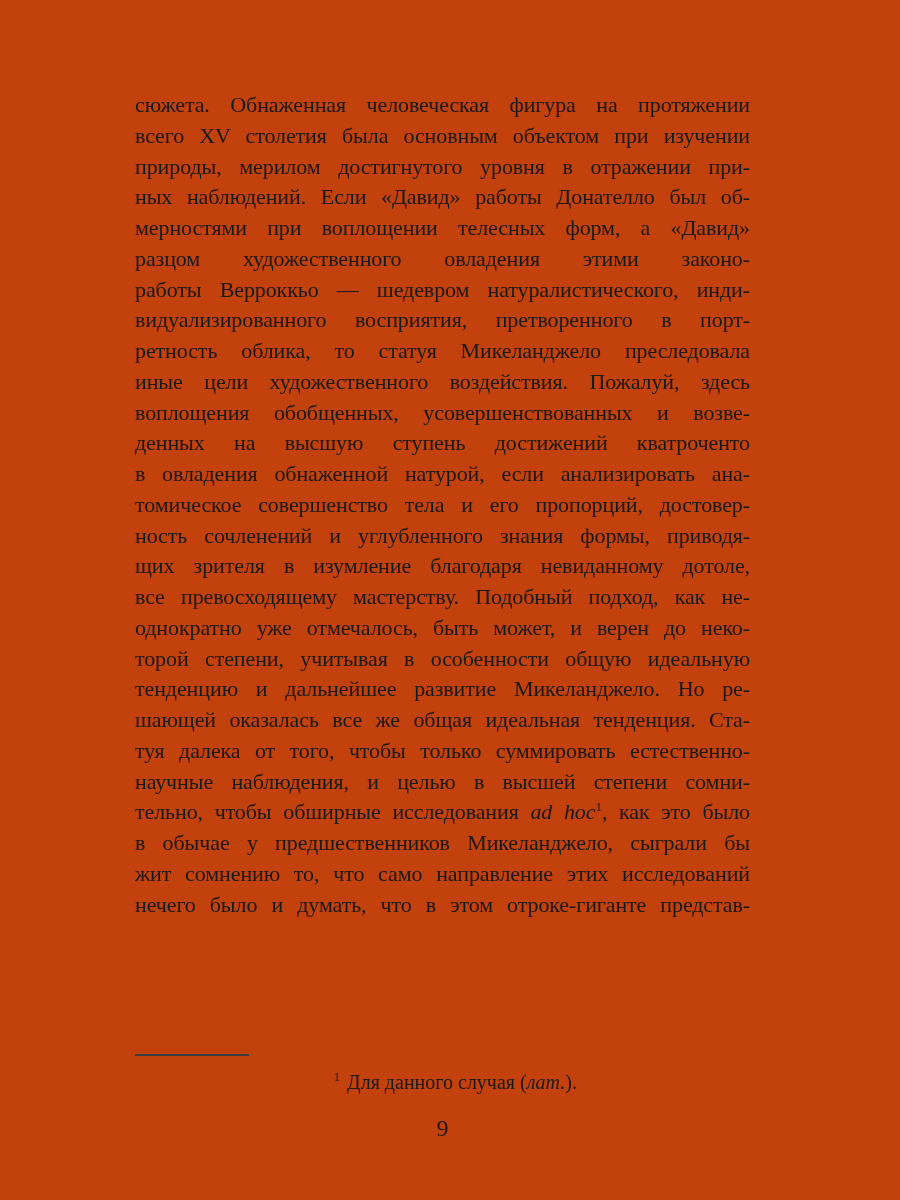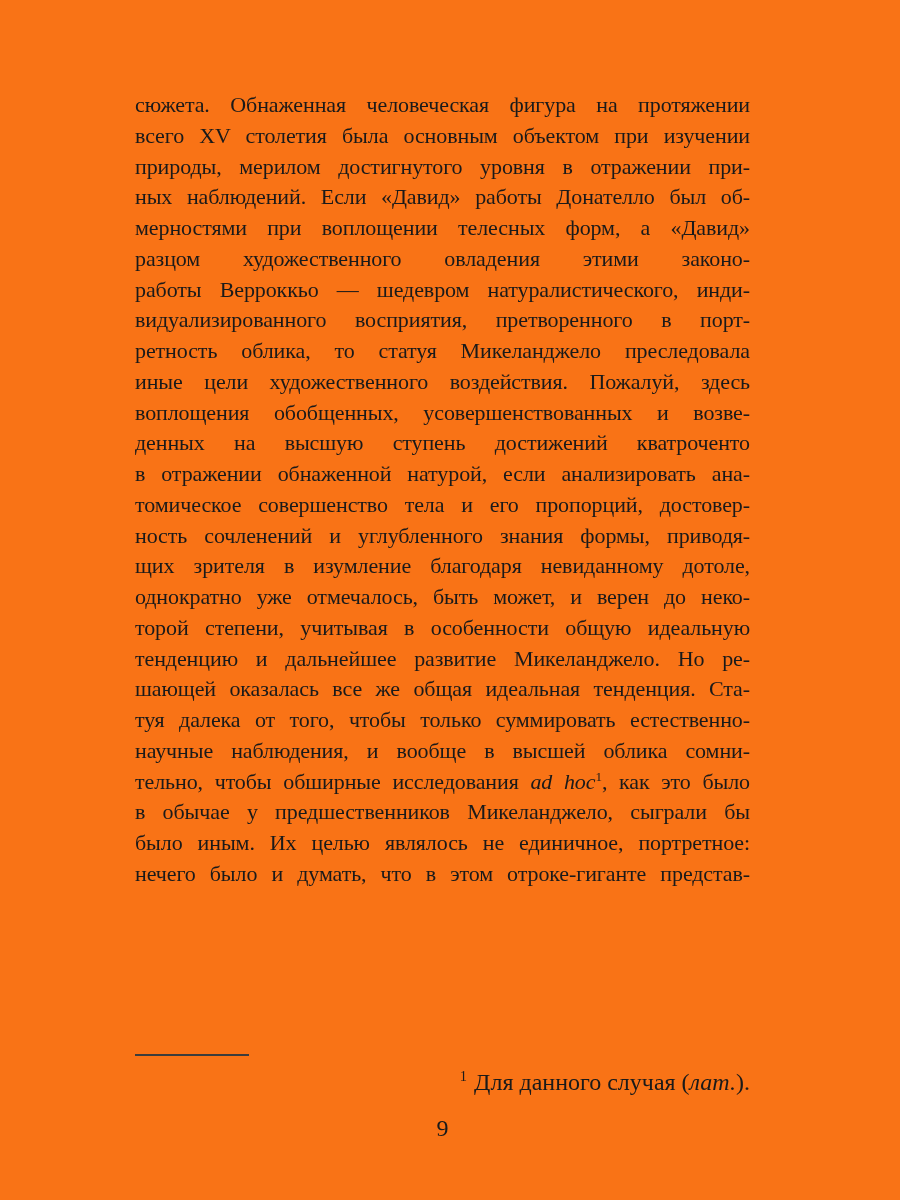--- a/index.html
+++ b/index.html
@@ -4,21 +4,21 @@
 <style>
   html, body {
     margin: 0;
     padding: 0;
     background: #ffffff;
   }
   .page {
     position: relative;
     width: 900px;
     height: 1200px;
-    background: #f97316;
+    background: #c2410c;
     overflow: hidden;
     font-family: "Liberation Serif", "DejaVu Serif", serif;
     color: #1a1a1a;
   }
   .text-block {
     position: absolute;
     left: 135px;
     top: 90px;
     width: 615px;
   }
@@ -44,24 +44,24 @@
     top: 1054px;
     width: 114px;
     height: 2px;
     background: #3c3c3c;
   }
   .footnote {
     position: absolute;
     left: 135px;
     top: 1068px;
     width: 615px;
-    font-size: 24px;
+    font-size: 20px;
     line-height: 28px;
     text-indent: 26px;
-    text-align: right;
+    text-align: center;
   }
   .footnote sup { margin-right: 7px; }
   .footnote i { font-style: italic; }
   .page-number {
     position: absolute;
     left: 135px;
     top: 1112px;
     width: 615px;
     font-size: 24px;
     line-height: 32px;
@@ -79,33 +79,34 @@
     <div class="tl">природы, мерилом достигнутого уровня в отражении при-</div>
     <div class="tl">ных наблюдений. Если «Давид» работы Донателло был об-</div>
     <div class="tl">мерностями при воплощении телесных форм, а «Давид»</div>
     <div class="tl">разцом художественного овладения этими законо-</div>
     <div class="tl">работы Верроккьо — шедевром натуралистического, инди-</div>
     <div class="tl">видуализированного восприятия, претворенного в порт-</div>
     <div class="tl">ретность облика, то статуя Микеланджело преследовала</div>
     <div class="tl">иные цели художественного воздействия. Пожалуй, здесь</div>
     <div class="tl">воплощения обобщенных, усовершенствованных и возве-</div>
     <div class="tl">денных на высшую ступень достижений кватроченто</div>
-    <div class="tl">в отражении обнаженной натурой, если анализировать ана-</div>
+    <div class="tl">в овладения обнаженной натурой, если анализировать ана-</div>
     <div class="tl">томическое совершенство тела и его пропорций, достовер-</div>
     <div class="tl">ность сочленений и углубленного знания формы, приводя-</div>
     <div class="tl">щих зрителя в изумление благодаря невиданному дотоле,</div>
+    <div class="tl">все превосходящему мастерству. Подобный подход, как не-</div>
     <div class="tl">однократно уже отмечалось, быть может, и верен до неко-</div>
     <div class="tl">торой степени, учитывая в особенности общую идеальную</div>
     <div class="tl">тенденцию и дальнейшее развитие Микеланджело. Но ре-</div>
     <div class="tl">шающей оказалась все же общая идеальная тенденция. Ста-</div>
     <div class="tl">туя далека от того, чтобы только суммировать естественно-</div>
-    <div class="tl">научные наблюдения, и вообще в высшей облика сомни-</div>
+    <div class="tl">научные наблюдения, и целью в высшей степени сомни-</div>
     <div class="tl"><span>тельно, чтобы обширные исследования </span><i>ad hoc</i><sup>1</sup><span>, как это было</span></div>
     <div class="tl">в обычае у предшественников Микеланджело, сыграли бы</div>
-    <div class="tl">было иным. Их целью являлось не единичное, портретное:</div>
+    <div class="tl">жит сомнению то, что само направление этих исследований</div>
     <div class="tl">нечего было и думать, что в этом отроке-гиганте представ-</div>
   </div>
 
   <div class="footnote-rule"></div>
 
   <div class="footnote"><sup>1</sup><span>Для данного случая (</span><i>лат.</i><span>).</span></div>
 
   <div class="page-number">9</div>
 
 </div>

